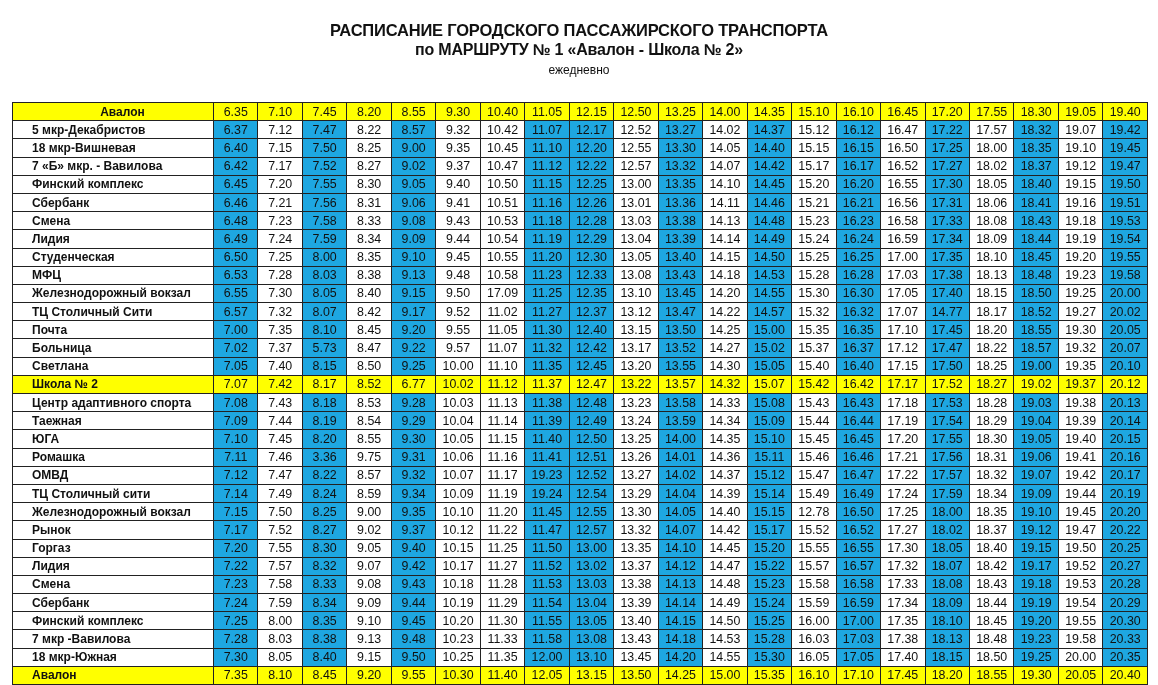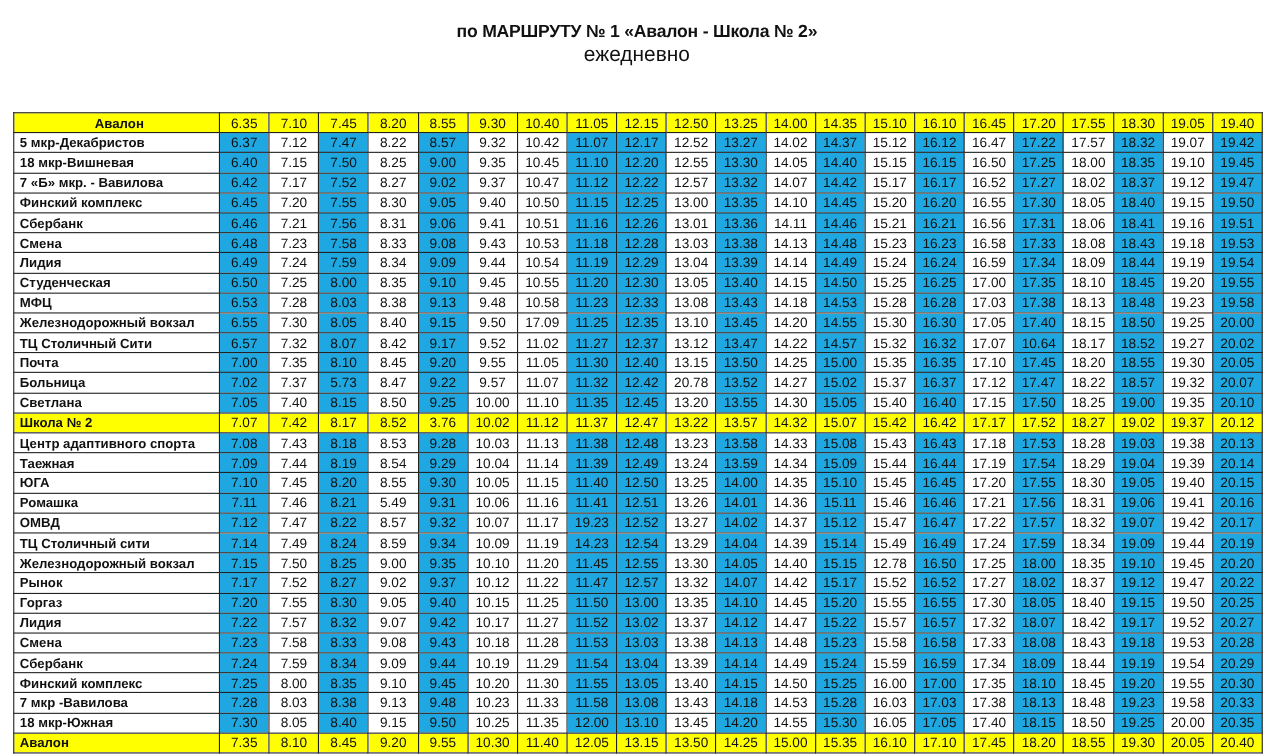--- a/index.html
+++ b/index.html
@@ -1,31 +1,32 @@
 <!DOCTYPE html>
 <html><head>
 <meta charset="utf-8">
 <style>
   html, body { margin: 0; padding: 0; background: #ffffff; }
   body { width: 1158px; height: 685px; overflow: hidden; position: relative; font-family: "Liberation Sans", sans-serif; color: #111; }
   .title-block { position: absolute; top: 20px; left: 0; width: 1158px; text-align: center; }
   .title1 { font-weight: bold; font-size: 16.5px; line-height: 20px; letter-spacing: -0.2px; }
   .title2 { font-weight: bold; font-size: 16px; line-height: 20px; letter-spacing: -0.2px; }
-  .title3 { font-size: 19px; line-height: 20px; }
+  .title3 { font-size: 12px; line-height: 20px; }
   table.sched { position: absolute; top: 102px; left: 12px; border-collapse: collapse; table-layout: fixed; width: 1136px; }
   table.sched td { border: 1px solid #222; height: 17.2px; padding: 0; font-size: 12.4px; line-height: 16px; text-align: center; white-space: nowrap; overflow: hidden; }
-  table.sched td.stop { text-align: left; padding-left: 5px; font-weight: bold; font-size: 12px; width: 181px; }
+  table.sched td.stop { text-align: left; padding-left: 19px; font-weight: bold; font-size: 12px; width: 181px; }
   table.sched td.blue { background: #1ea7e1; }
   tr.yellow td { background: #ffff00 !important; }
   tr.yellow td.stop.center { text-align: center; }
 </style>
 </head>
 <body>
 
 <div class="title-block">
+  <div class="title1">РАСПИСАНИЕ ГОРОДСКОГО ПАССАЖИРСКОГО ТРАНСПОРТА</div>
   <div class="title2">по МАРШРУТУ № 1 «Авалон - Школа № 2»</div>
   <div class="title3">ежедневно</div>
 </div>
 
 <table class="sched">
   <tbody id="sched-body">
       <tr class="yellow">
         <td class="stop center">Авалон</td>
         <td class="blue">6.35</td>
         <td>7.10</td>
@@ -300,21 +301,21 @@
         <td>11.02</td>
         <td class="blue">11.27</td>
         <td class="blue">12.37</td>
         <td>13.12</td>
         <td class="blue">13.47</td>
         <td>14.22</td>
         <td class="blue">14.57</td>
         <td>15.32</td>
         <td class="blue">16.32</td>
         <td>17.07</td>
-        <td class="blue">10.64</td>
+        <td class="blue">14.77</td>
         <td>18.17</td>
         <td class="blue">18.52</td>
         <td>19.27</td>
         <td class="blue">20.02</td>
       </tr>
       <tr>
         <td class="stop">Почта</td>
         <td class="blue">7.00</td>
         <td>7.35</td>
         <td class="blue">8.10</td>
@@ -341,21 +342,21 @@
         <td class="stop">Больница</td>
         <td class="blue">7.02</td>
         <td>7.37</td>
         <td class="blue">5.73</td>
         <td>8.47</td>
         <td class="blue">9.22</td>
         <td>9.57</td>
         <td>11.07</td>
         <td class="blue">11.32</td>
         <td class="blue">12.42</td>
-        <td>20.78</td>
+        <td>13.17</td>
         <td class="blue">13.52</td>
         <td>14.27</td>
         <td class="blue">15.02</td>
         <td>15.37</td>
         <td class="blue">16.37</td>
         <td>17.12</td>
         <td class="blue">17.47</td>
         <td>18.22</td>
         <td class="blue">18.57</td>
         <td>19.32</td>
@@ -384,21 +385,21 @@
         <td class="blue">19.00</td>
         <td>19.35</td>
         <td class="blue">20.10</td>
       </tr>
       <tr class="yellow">
         <td class="stop">Школа № 2</td>
         <td class="blue">7.07</td>
         <td>7.42</td>
         <td class="blue">8.17</td>
         <td>8.52</td>
-        <td class="blue">3.76</td>
+        <td class="blue">6.77</td>
         <td>10.02</td>
         <td>11.12</td>
         <td class="blue">11.37</td>
         <td class="blue">12.47</td>
         <td>13.22</td>
         <td class="blue">13.57</td>
         <td>14.32</td>
         <td class="blue">15.07</td>
         <td>15.42</td>
         <td class="blue">16.42</td>
@@ -478,22 +479,22 @@
         <td class="blue">17.55</td>
         <td>18.30</td>
         <td class="blue">19.05</td>
         <td>19.40</td>
         <td class="blue">20.15</td>
       </tr>
       <tr>
         <td class="stop">Ромашка</td>
         <td class="blue">7.11</td>
         <td>7.46</td>
-        <td class="blue">8.21</td>
-        <td>5.49</td>
+        <td class="blue">3.36</td>
+        <td>9.75</td>
         <td class="blue">9.31</td>
         <td>10.06</td>
         <td>11.16</td>
         <td class="blue">11.41</td>
         <td class="blue">12.51</td>
         <td>13.26</td>
         <td class="blue">14.01</td>
         <td>14.36</td>
         <td class="blue">15.11</td>
         <td>15.46</td>
@@ -531,21 +532,21 @@
       </tr>
       <tr>
         <td class="stop">ТЦ Столичный сити</td>
         <td class="blue">7.14</td>
         <td>7.49</td>
         <td class="blue">8.24</td>
         <td>8.59</td>
         <td class="blue">9.34</td>
         <td>10.09</td>
         <td>11.19</td>
-        <td class="blue">14.23</td>
+        <td class="blue">19.24</td>
         <td class="blue">12.54</td>
         <td>13.29</td>
         <td class="blue">14.04</td>
         <td>14.39</td>
         <td class="blue">15.14</td>
         <td>15.49</td>
         <td class="blue">16.49</td>
         <td>17.24</td>
         <td class="blue">17.59</td>
         <td>18.34</td>

